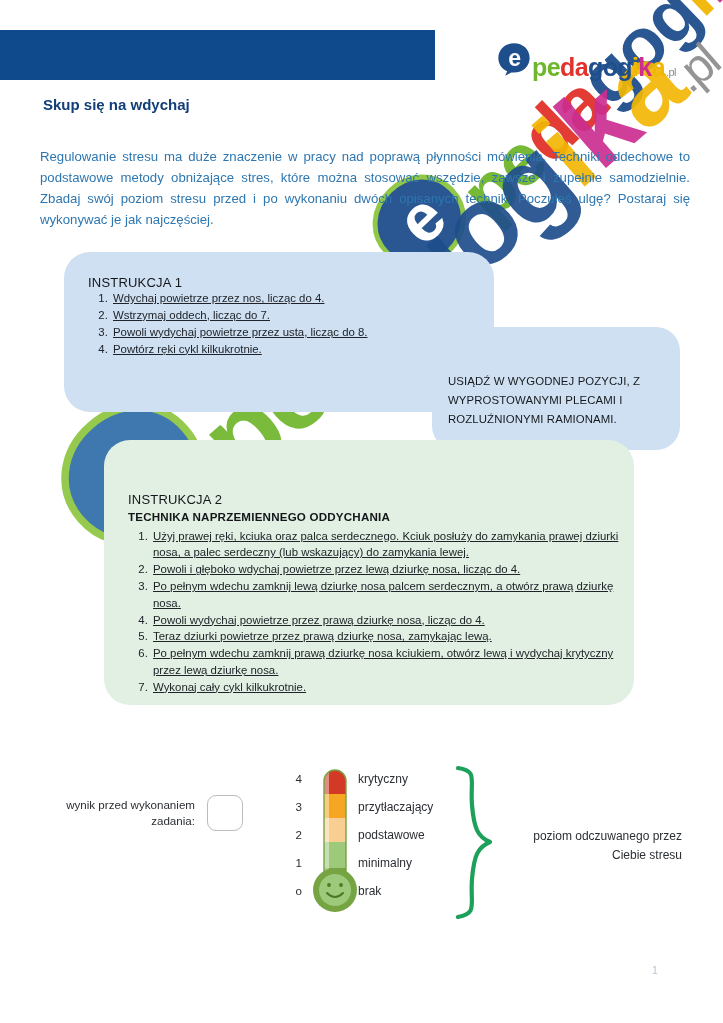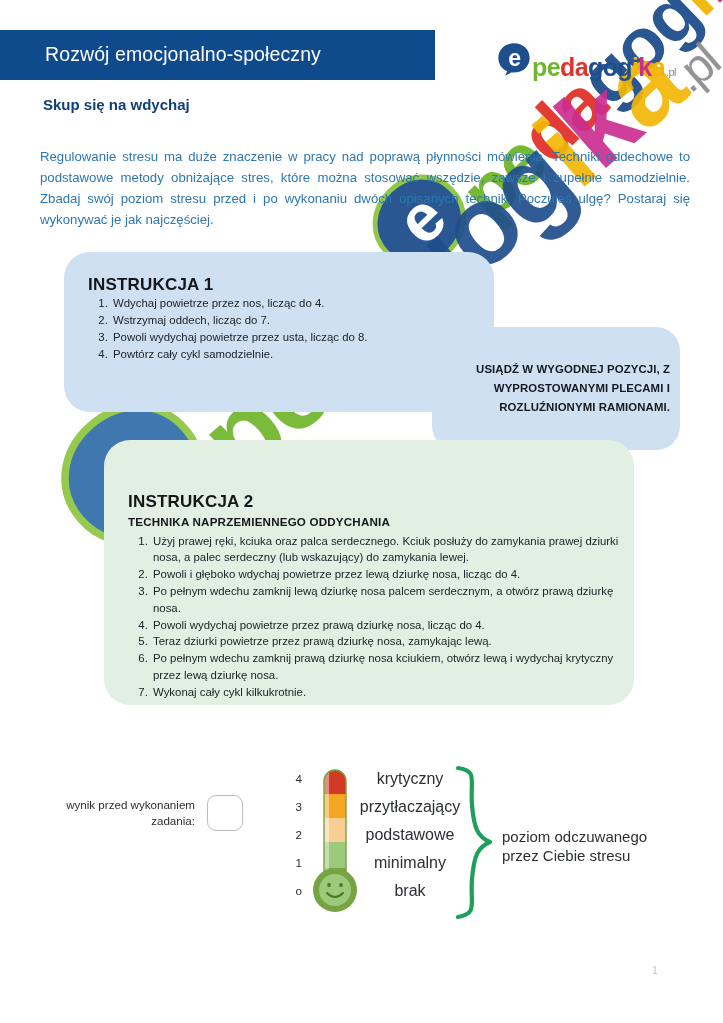--- a/index.html
+++ b/index.html
@@ -159,57 +159,57 @@
     top: 330px;
     width: 22px;
     height: 90px;
   }
 
   .panel-body {
     position: absolute;
     z-index: 5;
   }
   .ins-kicker {
-    font-size: 17px;
-    font-weight: bold;
+    font-size: 13px;
+    font-weight: normal;
     color: #14161A;
     letter-spacing: 0.2px;
     margin: 0;
   }
   .ins-title {
     font-size: 11.6px;
     font-weight: bold;
     color: #14161A;
     letter-spacing: 0.2px;
     margin: 3px 0 5px 0;
   }
   ol.ins-list {
     margin: 0;
     padding-left: 23px;
     font-size: 11.4px;
     line-height: 16.4px;
     color: #20242A;
+    text-decoration: underline;
   }
   ol.ins-list li { padding-left: 2px; margin-bottom: 0.5px; }
 
   .blue-body { left: 88px; top: 275px; width: 400px; }
   .green-body { left: 128px; top: 492px; width: 500px; }
 
   .callout-text {
     position: absolute;
     left: 448px;
-    top: 360px;
+    top: 372px;
     width: 222px;
     z-index: 6;
     font-size: 11.4px;
-    font-weight: bold;
+    font-weight: normal;
     line-height: 19px;
     color: #16191D;
     letter-spacing: 0.1px;
-    text-align: right;
   }
 
   
   .result-row {
     position: absolute;
     display: flex;
     align-items: center;
   }
   .result-label {
     font-size: 11.6px;
@@ -245,38 +245,37 @@
     position: absolute;
     left: 306px;
     top: 768px;
   }
 
   .scale-words {
     position: absolute;
     left: 358px;
     top: 770px;
     width: 104px;
-    text-align: center;
-    font-size: 16px;
+    font-size: 12px;
     color: #2B2F34;
   }
   .scale-words div { height: 28px; line-height: 18px; }
 
   .brace {
     position: absolute;
     left: 448px;
     top: 765px;
   }
   .brace-label {
     position: absolute;
     left: 502px;
     top: 827px;
     width: 180px;
-    text-align: left;
-    font-size: 15px;
+    text-align: right;
+    font-size: 12px;
     line-height: 19px;
     color: #2B2F34;
   }
 
   .page-number {
     position: absolute;
     left: 652px;
     top: 964px;
     font-size: 10.5px;
     color: #B6C4D2;
@@ -326,21 +325,20 @@
         <span style="color: rgb(31, 78, 140);">o</span>
         <span style="color: rgb(31, 78, 140);">g</span>
         <span style="color: rgb(242, 183, 5);">i</span>
         <span style="color: rgb(204, 46, 144);">k</span>
         <span style="color: rgb(242, 183, 5);">a</span>
       </span>
     <span class="logo-tld">.pl</span>
   </div>
 
   <div class="header-bar"></div>
-  <div class="header-title">Rozwój emocjonalno-społeczny</div>
 
   <div class="logo">
     <span class="logo-bubble">
       <svg viewBox="0 0 100 100" width="100%" height="100%" aria-hidden="true">
         <path d="M50 4 C76 4 96 22 96 47 C96 72 76 90 50 90 L42 90 L24 99 L30 86 C13 79 4 64 4 47 C4 22 24 4 50 4 Z" fill="#1F4E8C"></path>
         <text x="52" y="70" font-family="'Liberation Sans',sans-serif" font-size="68" font-weight="bold" fill="#ffffff" text-anchor="middle">e</text>
       </svg>
     </span>
     <span class="logo-word">
         <span style="color: rgb(111, 182, 44);">p</span>
@@ -360,21 +358,21 @@
   <div class="subtitle">Skup się na wdychaj</div>
   <p class="intro">Regulowanie stresu ma duże znaczenie w pracy nad poprawą płynności mówienia. Techniki oddechowe to podstawowe metody obniżające stres, które można stosować wszędzie, zawsze i zupełnie samodzielnie. Zbadaj swój poziom stresu przed i po wykonaniu dwóch opisanych technik. Poczułeś ulgę? Postaraj się wykonywać je jak najczęściej.</p>
 
   <div class="panel panel-blue"></div>
   <div class="panel-body blue-body">
     <div class="ins-kicker">INSTRUKCJA 1</div>
     <ol class="ins-list">
       <li>Wdychaj powietrze przez nos, licząc do 4.</li>
       <li>Wstrzymaj oddech, licząc do 7.</li>
       <li>Powoli wydychaj powietrze przez usta, licząc do 8.</li>
-      <li>Powtórz cały cykl samodzielnie.</li>
+      <li>Powtórz ręki cykl kilkukrotnie.</li>
     </ol>
   </div>
 
   <svg class="callout-tail" viewBox="0 0 22 90">
     <path d="M22 2 C8 14 2 44 10 88" fill="none" stroke="#2E6DA8" stroke-width="3"></path>
   </svg>
   <div class="panel panel-callout"></div>
   <div class="callout-text">USIĄDŹ W WYGODNEJ POZYCJI, Z WYPROSTOWANYMI PLECAMI I ROZLUŹNIONYMI RAMIONAMI.</div>
 
   <div class="panel panel-green"></div>

